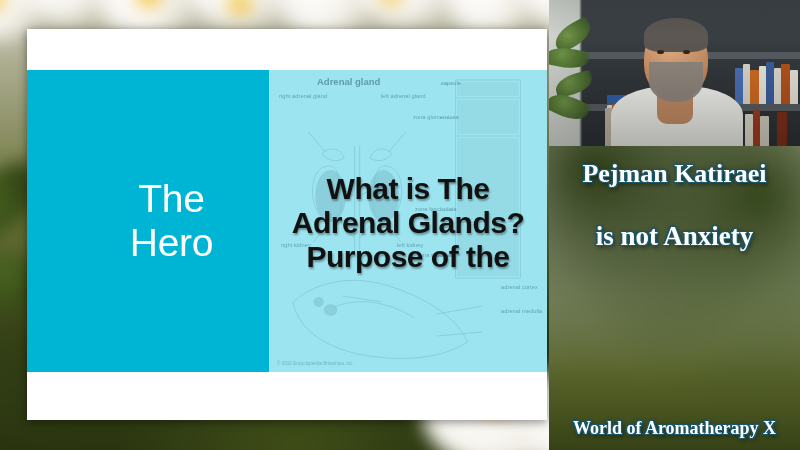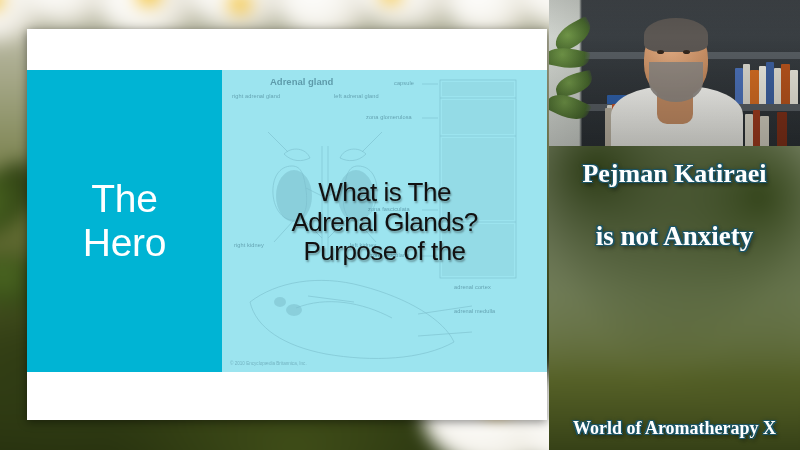--- a/index.html
+++ b/index.html
@@ -72,20 +72,21 @@
     display: flex;
     overflow: hidden;
   }
   .slide-left {
     width: 195px;
     background: #00b4d4;
     display: flex;
     align-items: center;
     justify-content: center;
     flex-shrink: 0;
+    padding-left: 47px;
   }
   .unsung-title {
     color: #ffffff;
     font-size: 39px;
     line-height: 1.12;
     font-weight: 400;
     text-align: center;
     letter-spacing: -0.3px;
     padding: 0 6px;
   }
@@ -134,22 +135,22 @@
 
   
   .headline {
     position: absolute;
     left: 0;
     right: 0;
     top: 50%;
     transform: translateY(-48%);
     text-align: center;
     color: #111111;
-    font-size: 26px;
-    font-weight: 400;
+    font-size: 30px;
+    font-weight: 700;
     line-height: 1.14;
     letter-spacing: -0.5px;
     text-shadow: 1px 2px 2px rgba(0,0,0,0.35);
     padding: 0 8px;
   }
 
   
   .panel {
     position: absolute;
     left: 549px;

